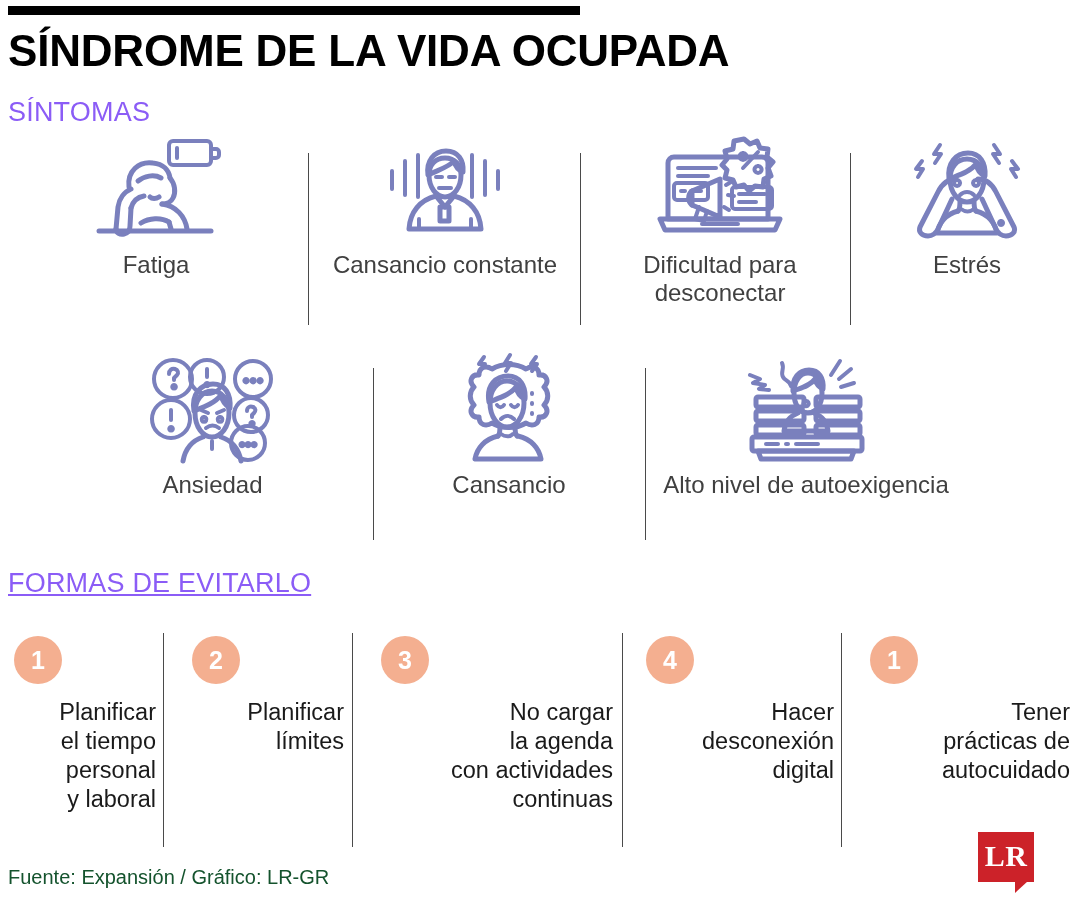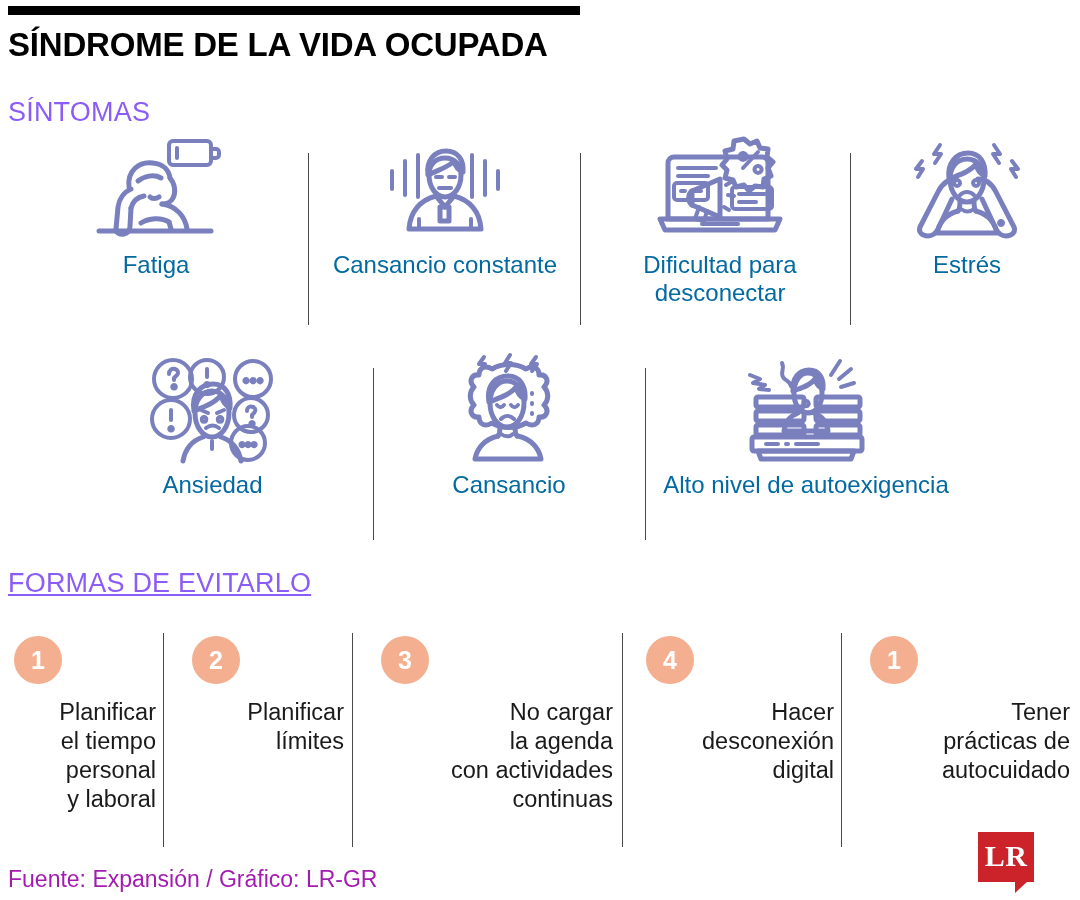--- a/index.html
+++ b/index.html
@@ -21,21 +21,21 @@
     position: absolute;
     left: 8px; top: 6px;
     width: 572px; height: 9px;
     background: #000000;
   }
 
   
   .main-title {
     position: absolute;
     left: 8px; top: 26px;
-    font-size: 33px;
+    font-size: 44px;
     font-weight: 700;
     letter-spacing: -0.2px;
     color: #000;
     white-space: nowrap;
   }
   .section-title {
     position: absolute;
     left: 8px;
     font-size: 27px;
     font-weight: 400;
@@ -61,21 +61,21 @@
   .sym .icon-wrap {
     height: 110px;
     display: flex;
     align-items: flex-end;
     justify-content: center;
   }
   .sym .caption {
     margin-top: 6px;
     font-size: 24px;
     line-height: 1.18;
-    color: #0369a1;
+    color: #404040;
     font-weight: 400;
   }
   svg { display: block; overflow: visible; }
   .st {
     fill: none;
     stroke: #7a80bd;
     stroke-width: 5;
     stroke-linecap: round;
     stroke-linejoin: round;
   }
@@ -107,22 +107,22 @@
     line-height: 1.24;
     color: #1a1a1a;
     white-space: pre-line;
     text-align: right;
   }
 
   
   .source {
     position: absolute;
     left: 8px; top: 866px;
-    font-size: 23px;
-    color: #a21caf;
+    font-size: 20px;
+    color: #14532d;
   }
   .logo {
     position: absolute;
     left: 978px; top: 832px;
     width: 56px; height: 50px;
   }
   .logo .bubble {
     position: absolute; inset: 0;
     background: #cc2229;
   }

